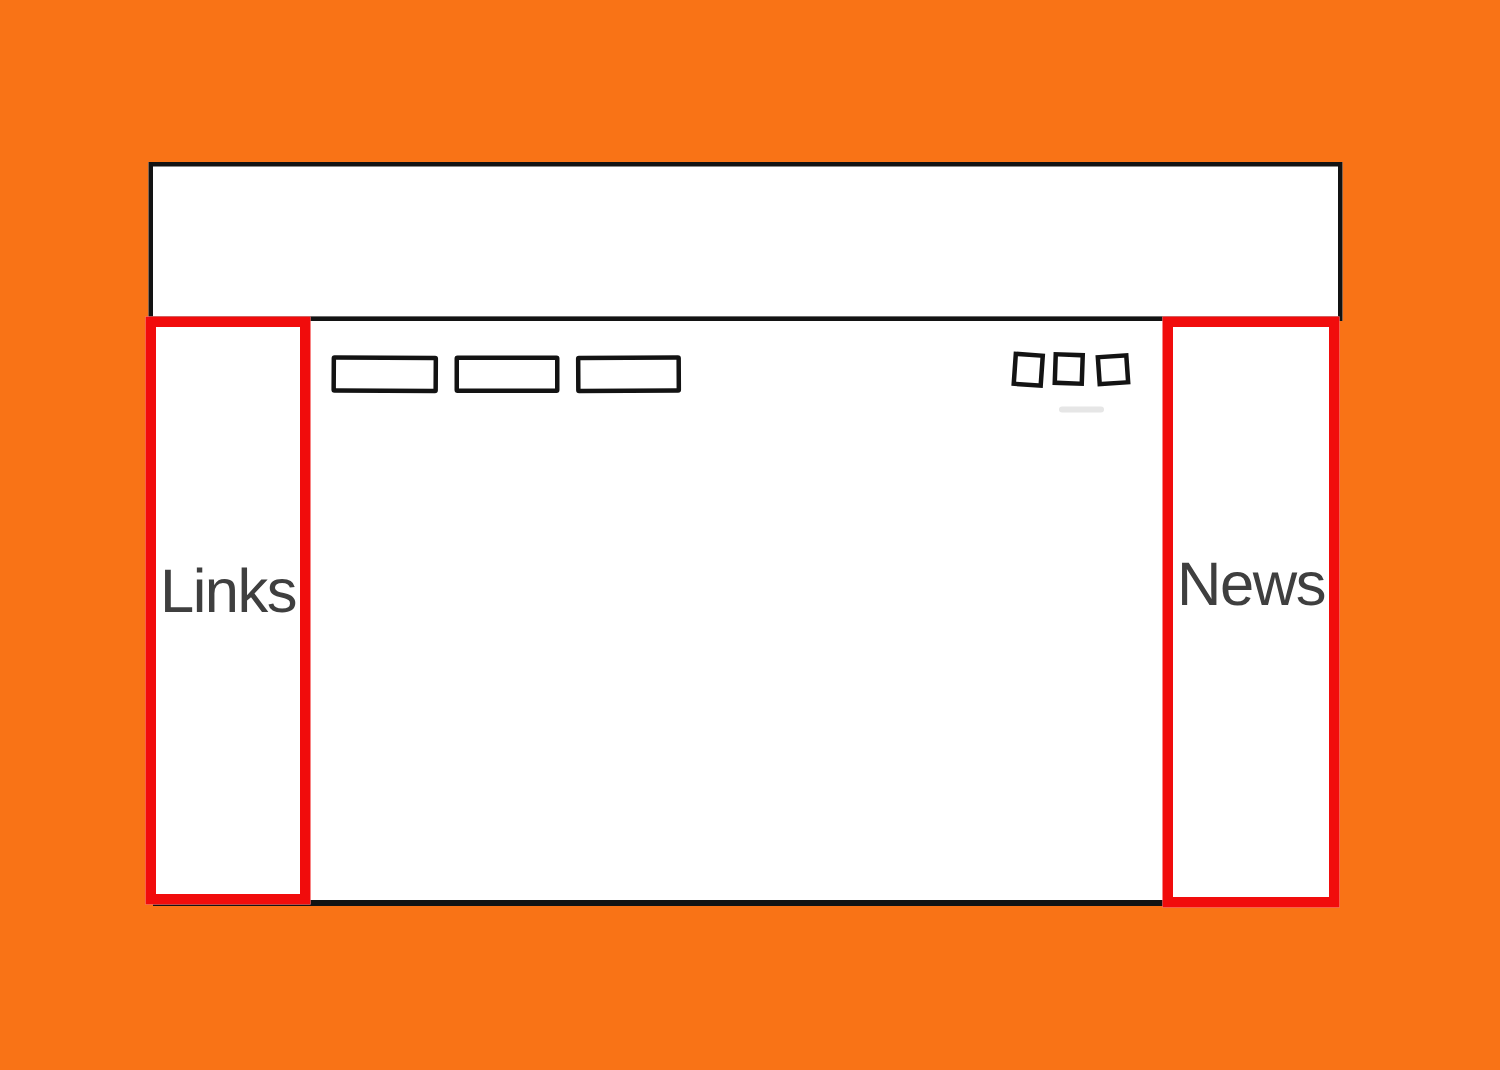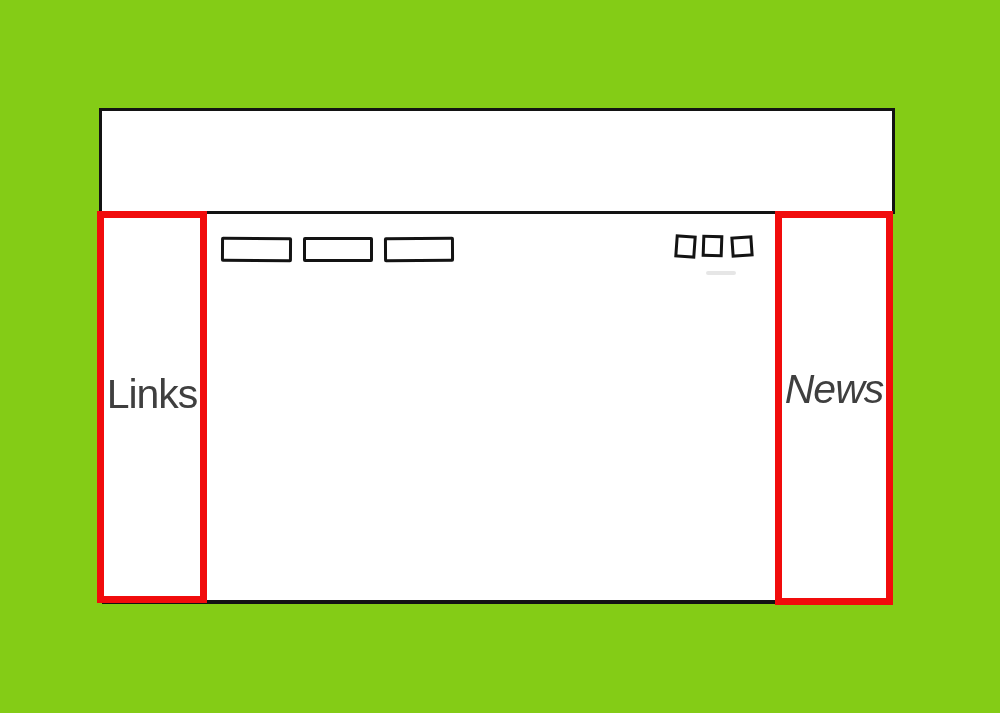--- a/index.html
+++ b/index.html
@@ -4,21 +4,21 @@
 <style>
   html, body {
     margin: 0;
     padding: 0;
     background: #ffffff;
   }
   .stage {
     position: relative;
     width: 1000px;
     height: 713px;
-    background: #84cc16;
+    background: #f97316;
     overflow: hidden;
     font-family: "Liberation Sans", sans-serif;
   }
   .abs { position: absolute; box-sizing: border-box; }
 
   
   .header-box {
     left: 99px; top: 108px;
     width: 796px; height: 106px;
     border: 3px solid #131313;
@@ -69,21 +69,21 @@
 
   .side-label {
     color: #3f3f3f;
     font-size: 41px;
     line-height: 1;
     text-align: center;
     letter-spacing: -1px;
     white-space: nowrap;
   }
   .side-label.links { left: 97px;  top: 374px; width: 110px; }
-  .side-label.news  { left: 775px; top: 369px; width: 118px; font-style: italic; }
+  .side-label.news  { left: 775px; top: 369px; width: 118px; }
 </style>
 </head>
 <body>
 
 <div class="stage">
 
   <div class="abs header-box"></div>
 
   <div class="abs content-box"></div>
 

